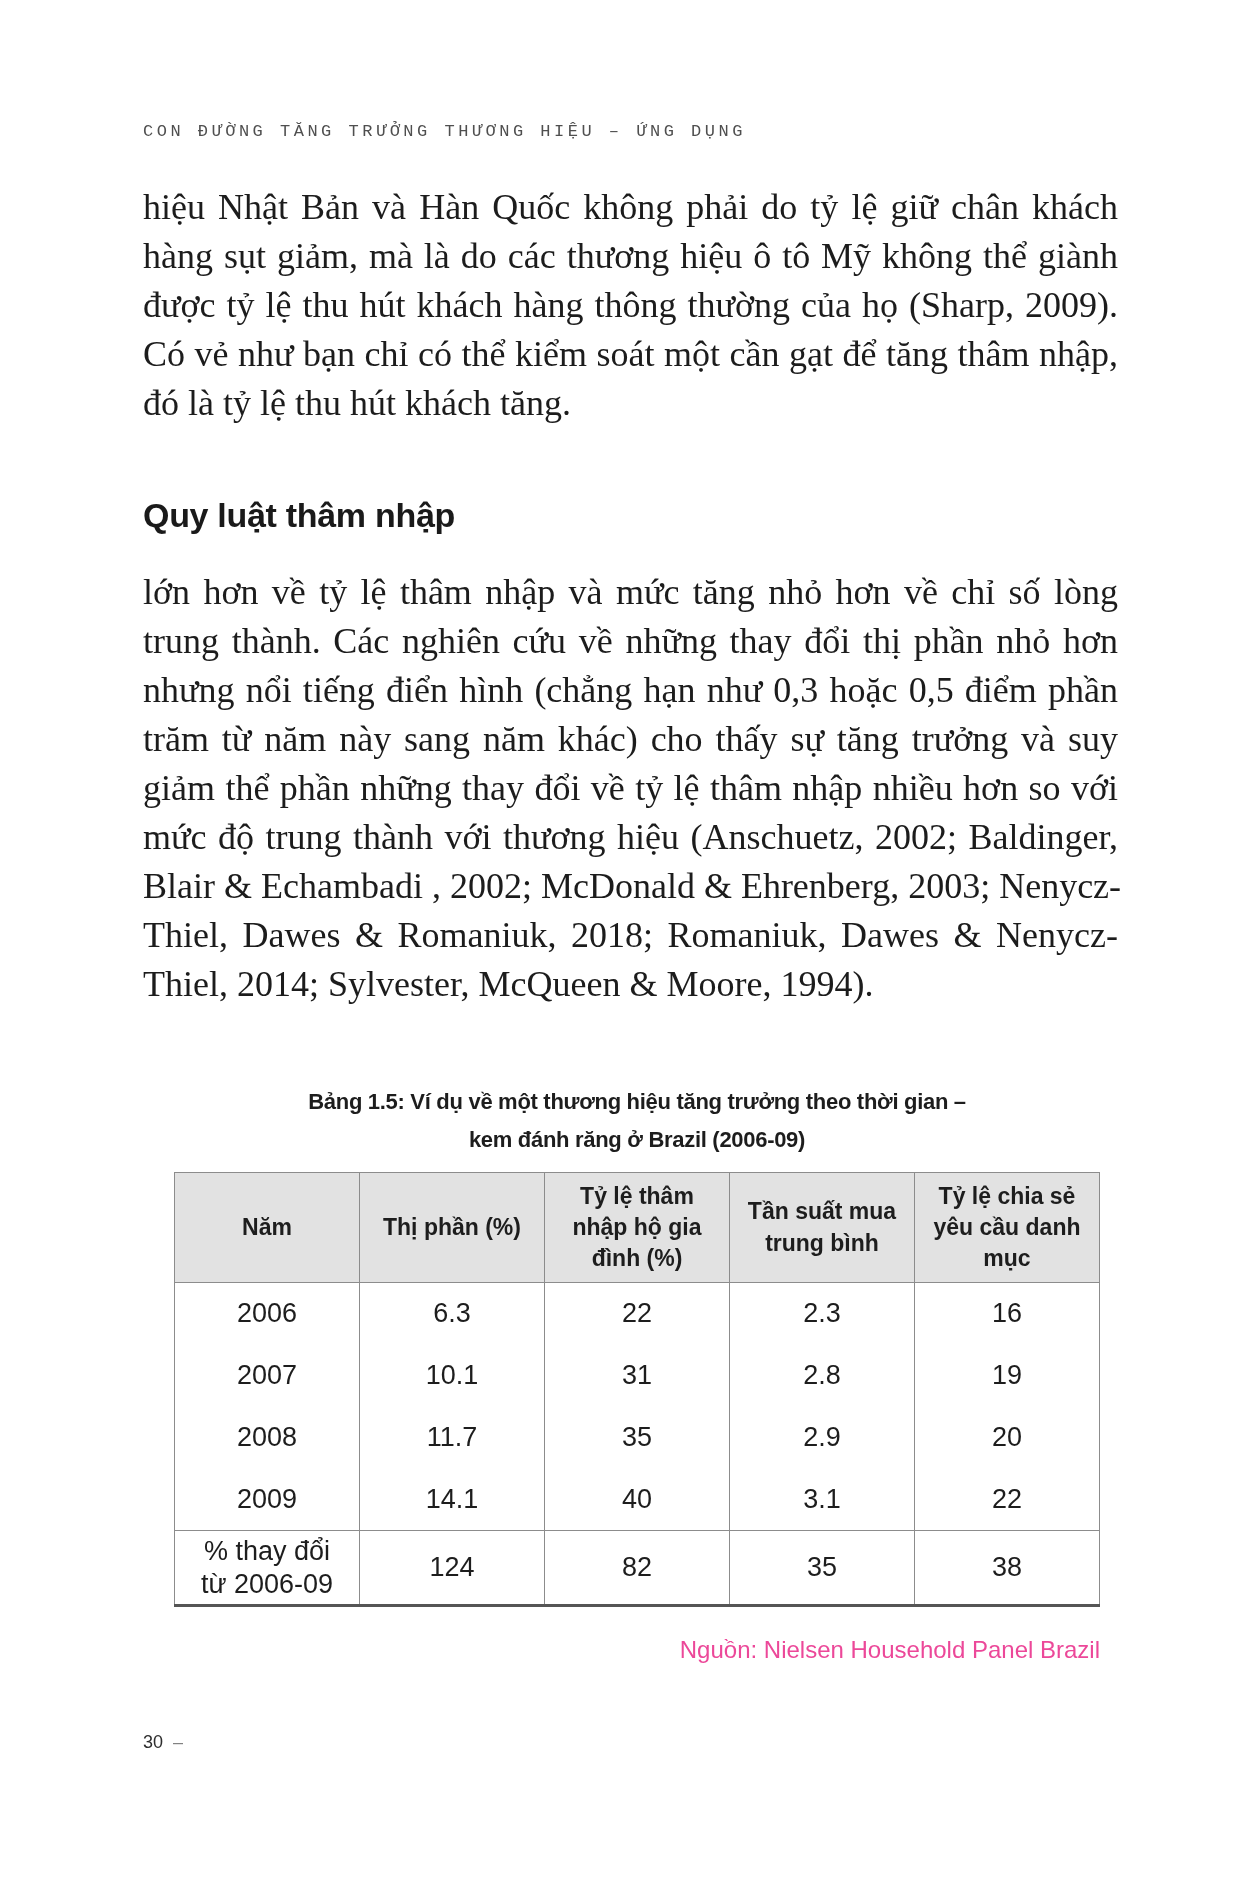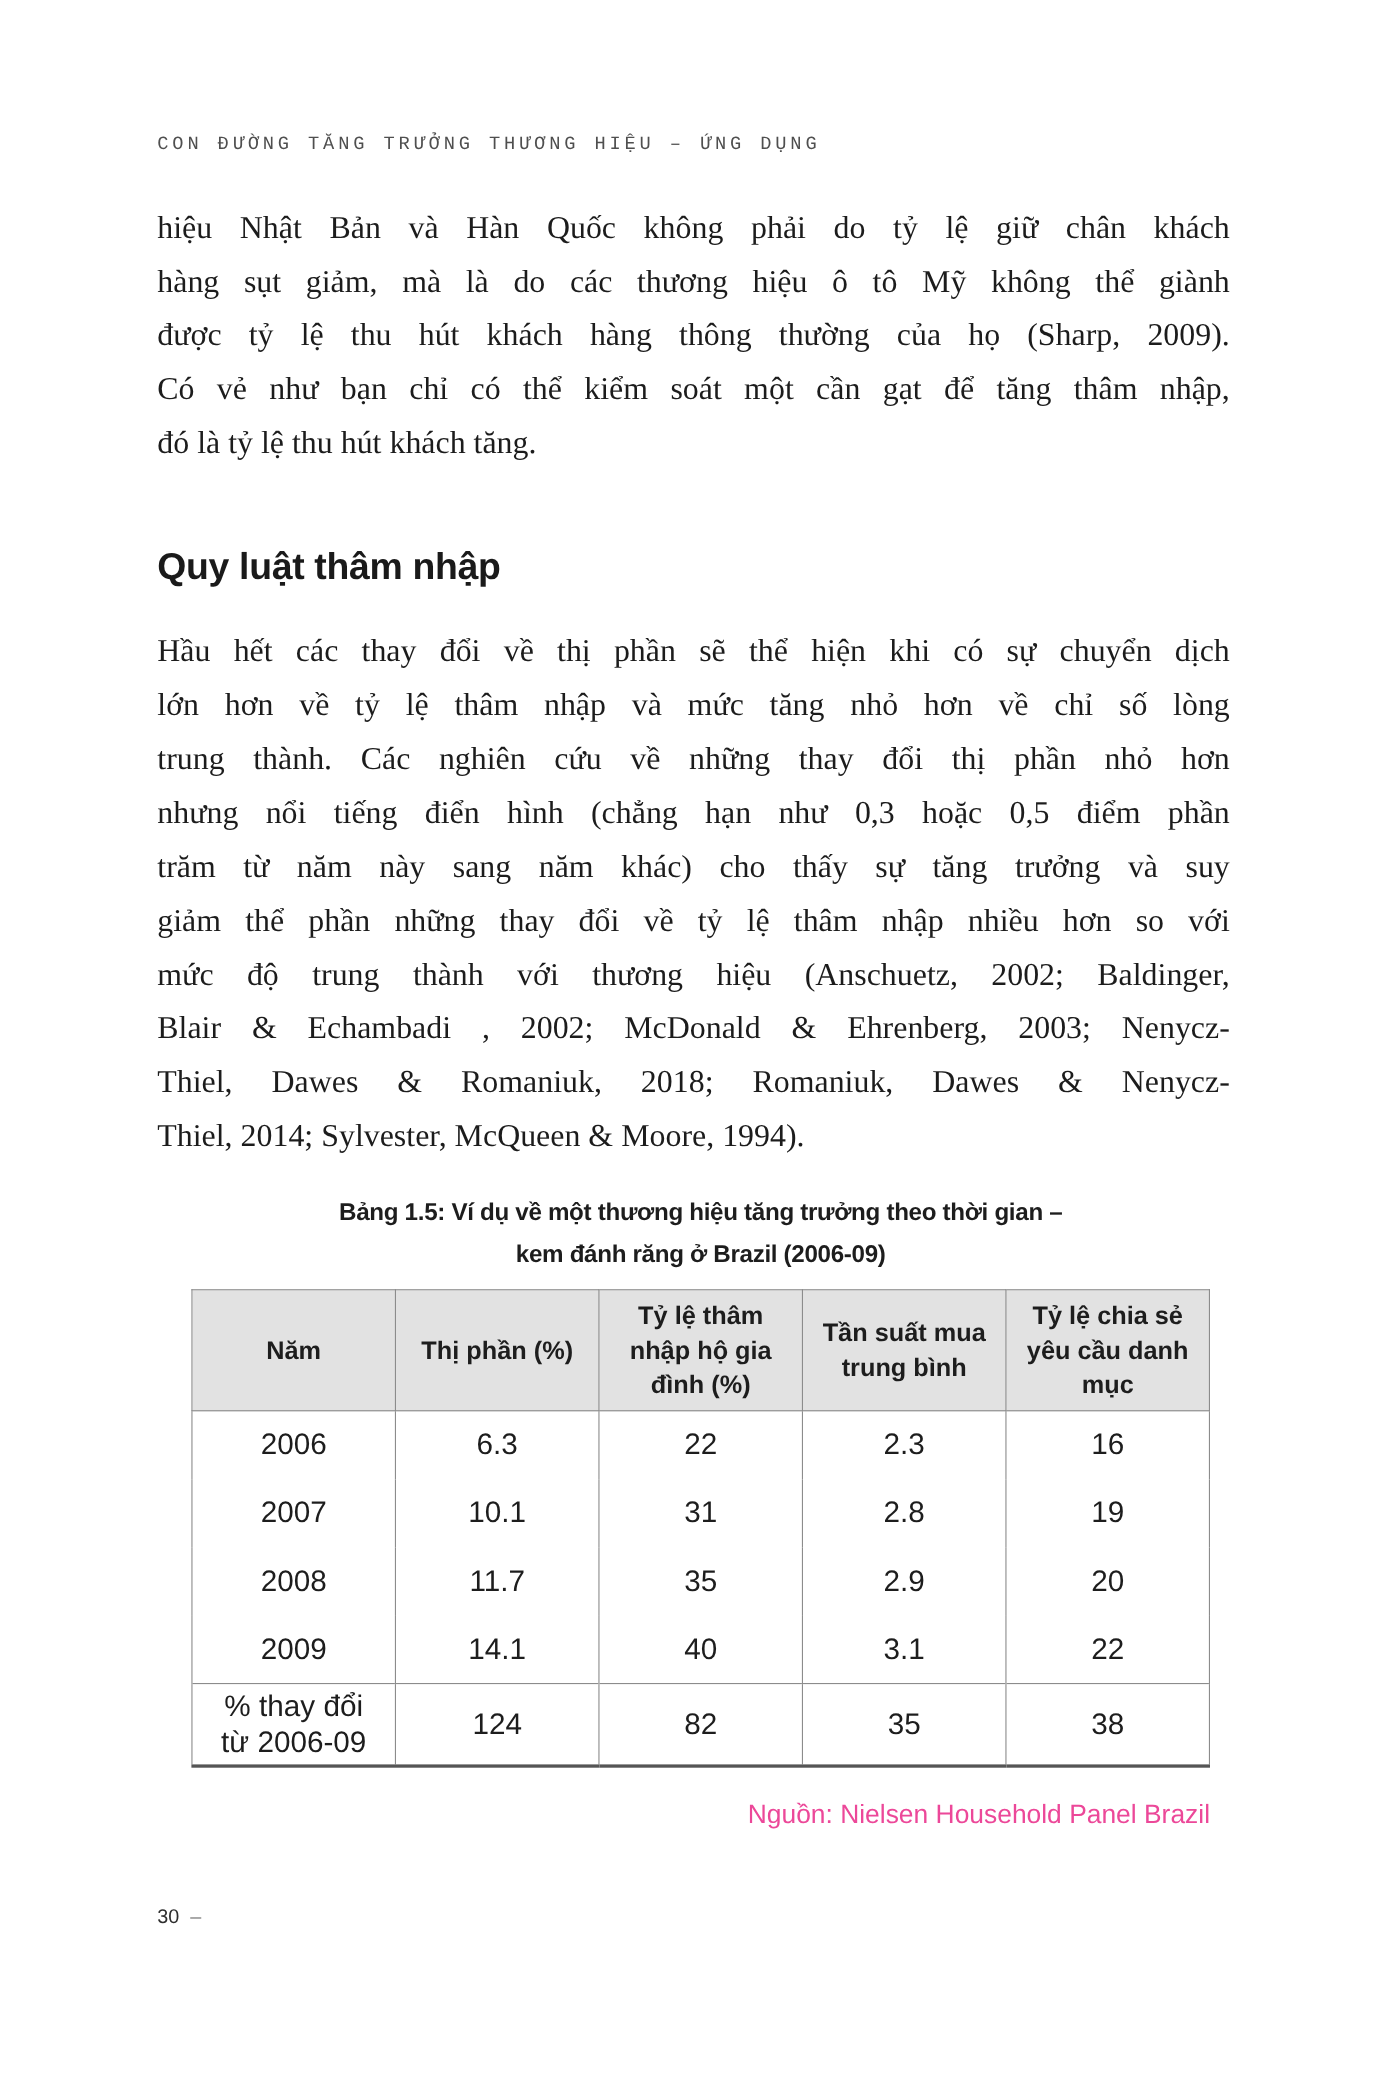--- a/index.html
+++ b/index.html
@@ -24,21 +24,21 @@
     color: #4f4f4f;
     white-space: nowrap;
   }
 
   
   .para {
     position: absolute;
     left: 143px;
     width: 975px;
     font-family: "Liberation Serif", "DejaVu Serif", serif;
-    font-size: 29px;
+    font-size: 36px;
     color: #1c1c1c;
   }
   .para .line {
     height: 49px;
     line-height: 49px;
     text-align: justify;
     text-align-last: justify;
     white-space: nowrap;
   }
   .para .line-last {
@@ -154,21 +154,20 @@
     <div class="line">hiệu Nhật Bản và Hàn Quốc không phải do tỷ lệ giữ chân khách</div>
     <div class="line">hàng sụt giảm, mà là do các thương hiệu ô tô Mỹ không thể giành</div>
     <div class="line">được tỷ lệ thu hút khách hàng thông thường của họ (Sharp, 2009).</div>
     <div class="line">Có vẻ như bạn chỉ có thể kiểm soát một cần gạt để tăng thâm nhập,</div>
     <div class="line-last">đó là tỷ lệ thu hút khách tăng.</div>
   </div>
 
   <h2 class="section-heading">Quy luật thâm nhập</h2>
 
   <div class="para para2">
-    <div class="line">Hầu hết các thay đổi về thị phần sẽ thể hiện khi có sự chuyển dịch</div>
     <div class="line">lớn hơn về tỷ lệ thâm nhập và mức tăng nhỏ hơn về chỉ số lòng</div>
     <div class="line">trung thành. Các nghiên cứu về những thay đổi thị phần nhỏ hơn</div>
     <div class="line">nhưng nổi tiếng điển hình (chẳng hạn như 0,3 hoặc 0,5 điểm phần</div>
     <div class="line">trăm từ năm này sang năm khác) cho thấy sự tăng trưởng và suy</div>
     <div class="line">giảm thể phần những thay đổi về tỷ lệ thâm nhập nhiều hơn so với</div>
     <div class="line">mức độ trung thành với thương hiệu (Anschuetz, 2002; Baldinger,</div>
     <div class="line">Blair &amp; Echambadi , 2002; McDonald &amp; Ehrenberg, 2003; Nenycz-</div>
     <div class="line">Thiel, Dawes &amp; Romaniuk, 2018; Romaniuk, Dawes &amp; Nenycz-</div>
     <div class="line-last">Thiel, 2014; Sylvester, McQueen &amp; Moore, 1994).</div>
   </div>

